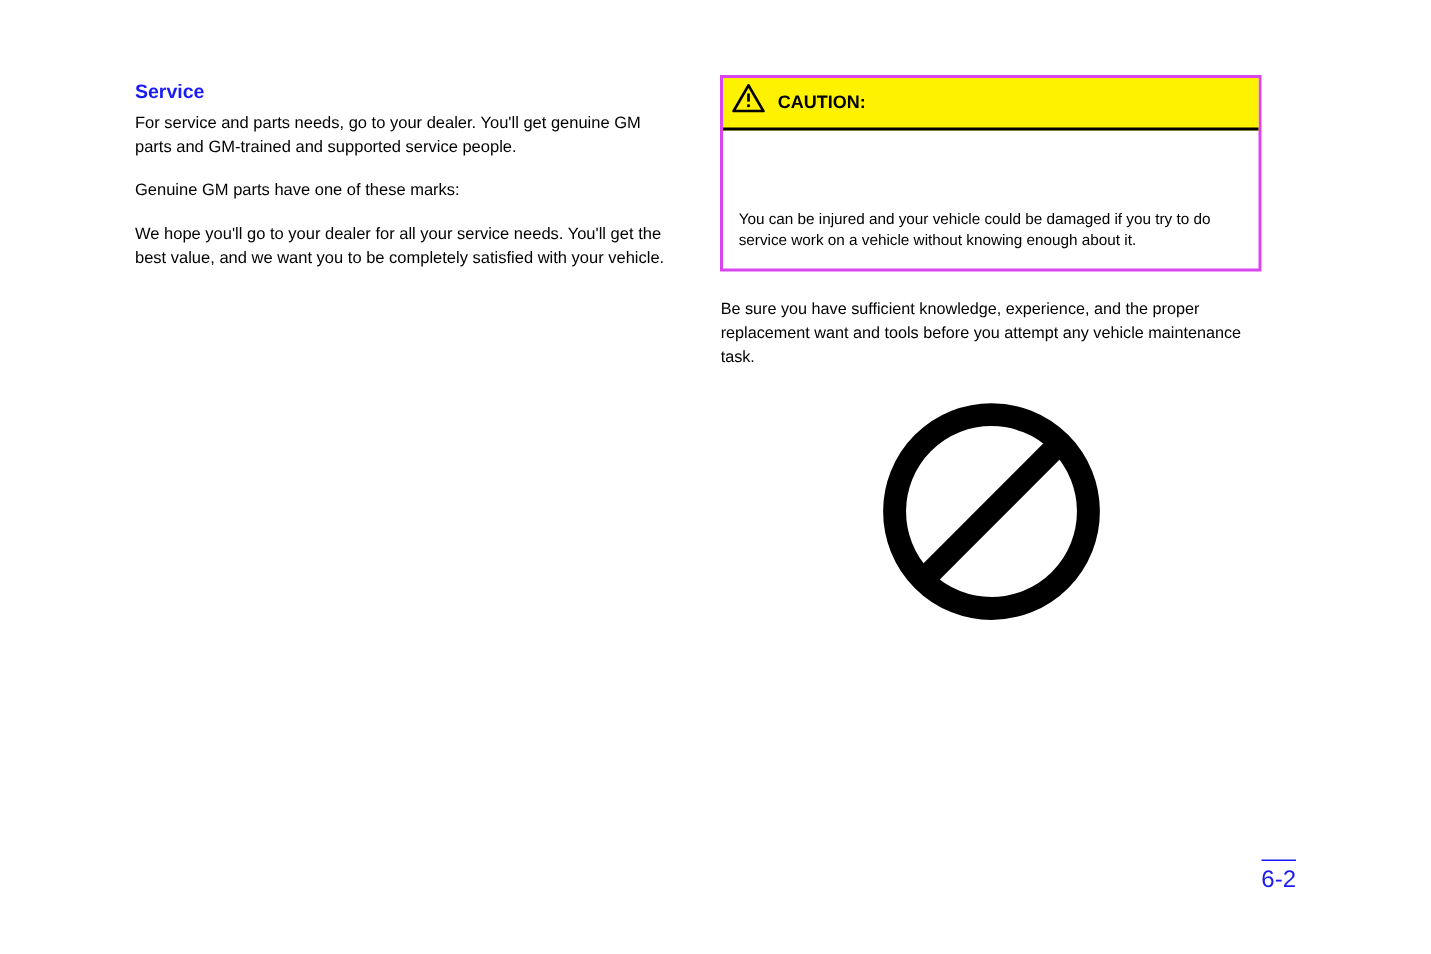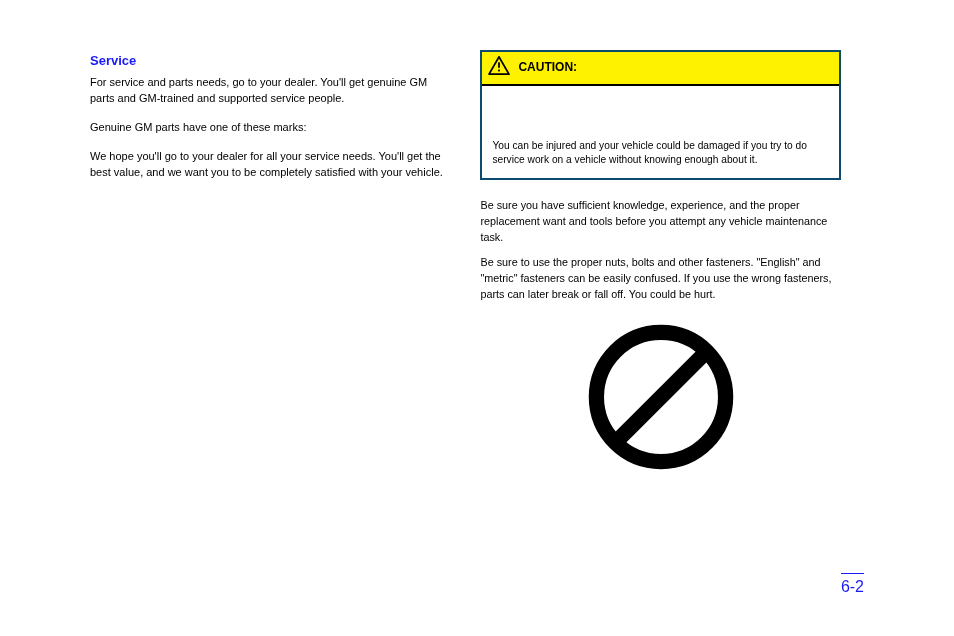--- a/index.html
+++ b/index.html
@@ -24,21 +24,21 @@
     }
     .col-left, .col-right {
       flex: 1;
       font-size: 11px;
       line-height: 1.45;
     }
     .col-right {
       position: relative;
     }
     .caution-box {
-      border: 2px solid #0c4a6e;
+      border: 2px solid #d946ef;
       width: 100%;
     }
     .caution-header {
       background: #fff200;
       border-bottom: 2px solid #000;
       display: flex;
       align-items: center;
       padding: 4px 6px;
       gap: 8px;
     }
@@ -117,21 +117,20 @@
               <rect x="11" y="15" width="2" height="2" fill="#000"></rect>
             </svg>
           </span>
           <span class="caution-label">CAUTION:</span>
         </div>
         <div class="caution-body">You can be injured and your vehicle could be damaged if you try to do service work on a vehicle without knowing enough about it.</div>
       </div>
 
       <div class="rtext">
         <p>Be sure you have sufficient knowledge, experience, and the proper replacement want and tools before you attempt any vehicle maintenance task.</p>
-        <p>Be sure to use the proper nuts, bolts and other fasteners. "English" and "metric" fasteners can be easily confused. If you use the wrong fasteners, parts can later break or fall off. You could be hurt.</p>
       </div>
 
       <div class="prohibit-wrap">
         <svg class="prohibit-svg" viewBox="0 0 100 100">
           <circle cx="50" cy="50" r="38" fill="none" stroke="#000" stroke-width="9"></circle>
           <line x1="24" y1="76" x2="76" y2="24" stroke="#000" stroke-width="9"></line>
         </svg>
       </div>
     </div>
 

